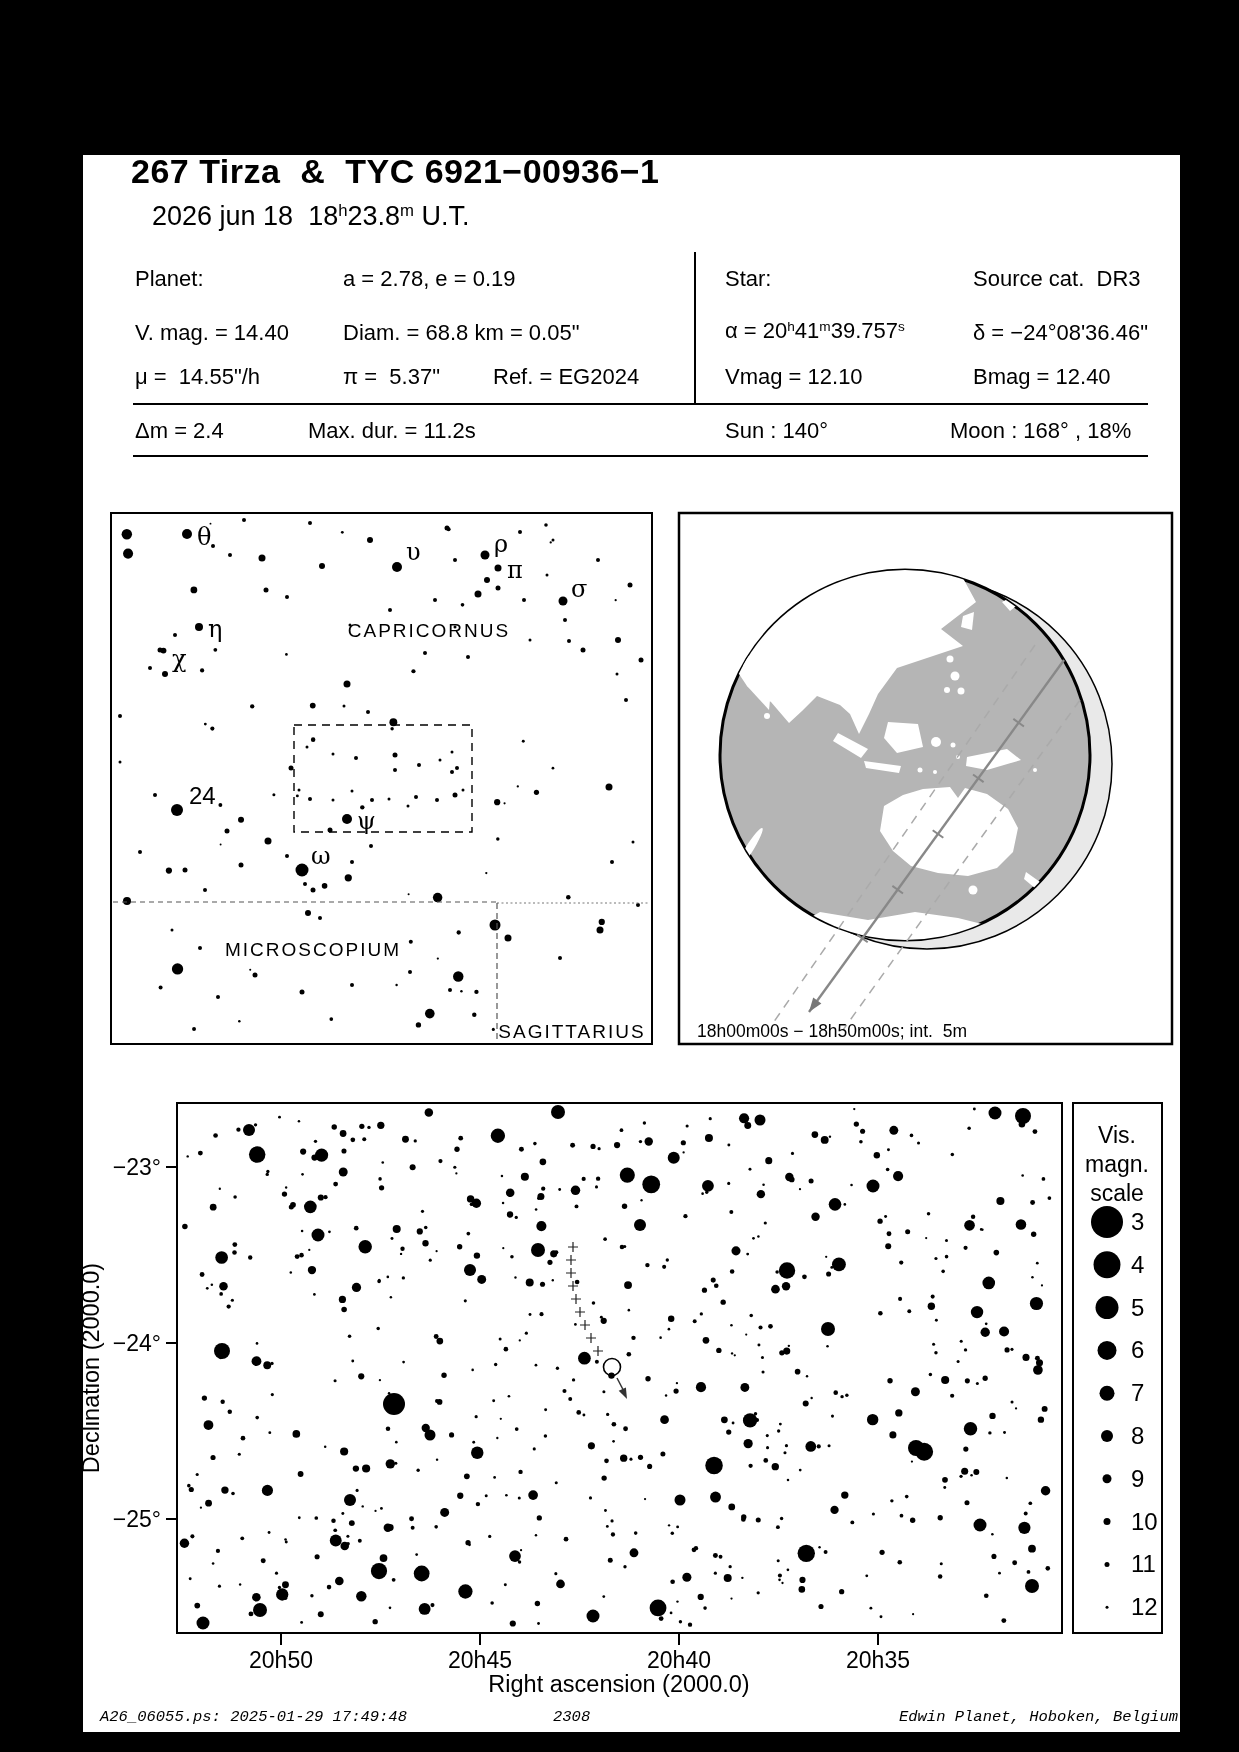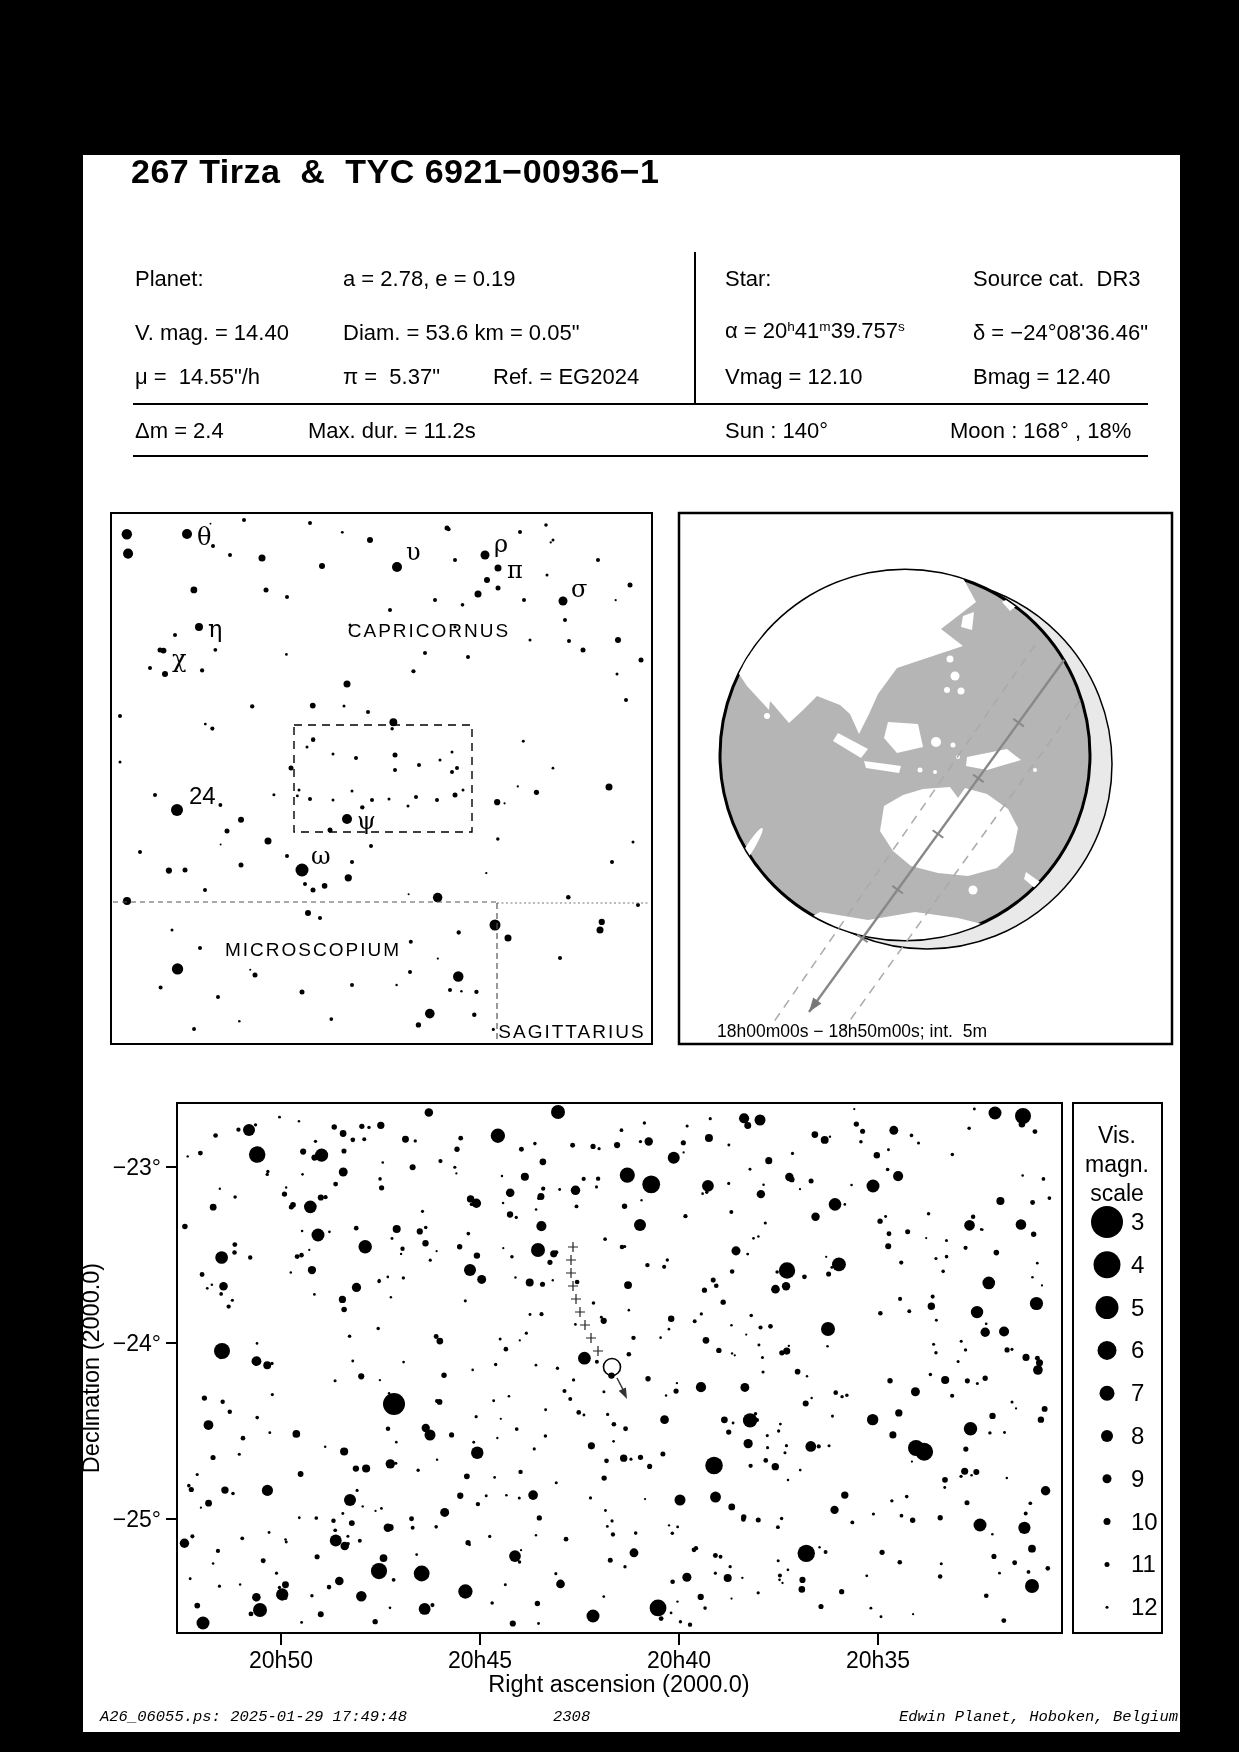--- a/index.html
+++ b/index.html
@@ -8,42 +8,43 @@
   .paper{position:absolute;left:83px;top:155px;width:1097px;height:1577px;background:#fff;}
   .abs{position:absolute;white-space:pre;}
   .title{left:131px;top:152px;font-size:34px;font-weight:bold;letter-spacing:.5px;}
   .subtitle{left:152px;top:201px;font-size:27px;}
   .cell{font-size:22px;}
   .bold{font-weight:normal;}
   .sp{font-size:.62em;vertical-align:.55em;}
   .rule{position:absolute;height:2px;background:#000;}
   .vdiv{position:absolute;width:2px;background:#000;}
   .mono{font-family:"Liberation Mono","DejaVu Sans Mono",monospace;font-size:15.5px;white-space:pre;font-style:italic;}
-  .caption{font-size:17.5px;margin-left:20px;}
+  .caption{font-size:17.5px;}
   svg{position:absolute;left:0;top:0;}
   svg text{font-family:"Liberation Sans",sans-serif;fill:#000;}
   svg text.greek{font-family:"DejaVu Serif",serif;}
   .conlabel{letter-spacing:2px;}
 </style>
 </head>
 <body>
 
 <div class="canvas">
   <div class="paper"></div>
 
   <div class="abs title">267 Tirza  &amp;  TYC 6921−00936−1</div>
+  <div class="abs subtitle"><span>2026 jun 18  18</span><span class="sp">h</span><span>23.8</span><span class="sp">m</span><span> U.T.</span></div>
 
   <div>
     <span class="abs cell bold" style="left:135px;top:266px">Planet:</span>
     <span class="abs cell" style="left:343px;top:266px">a = 2.78, e = 0.19</span>
     <span class="abs cell bold" style="left:725px;top:266px">Star:</span>
     <span class="abs cell" style="left:973px;top:266px">Source cat.  DR3</span>
 
     <span class="abs cell" style="left:135px;top:320px">V. mag. = 14.40</span>
-    <span class="abs cell" style="left:343px;top:320px">Diam. = 53.6 km = 0.05"</span>
+    <span class="abs cell" style="left:343px;top:320px">Diam. = 68.8 km = 0.05"</span>
     <span class="abs cell" style="left:725px;top:318px"><span>α = 20</span><span class="sp">h</span><span>41</span><span class="sp">m</span><span>39.757</span><span class="sp">s</span></span>
     <span class="abs cell" style="left:973px;top:320px">δ = −24°08'36.46"</span>
 
     <span class="abs cell" style="left:135px;top:364px">μ =  14.55"/h</span>
     <span class="abs cell" style="left:343px;top:364px">π =  5.37"</span>
     <span class="abs cell" style="left:493px;top:364px">Ref. = EG2024</span>
     <span class="abs cell" style="left:725px;top:364px">Vmag = 12.10</span>
     <span class="abs cell" style="left:973px;top:364px">Bmag = 12.40</span>
 
     <div class="rule" style="left:133px;top:403px;width:1015px"></div>

